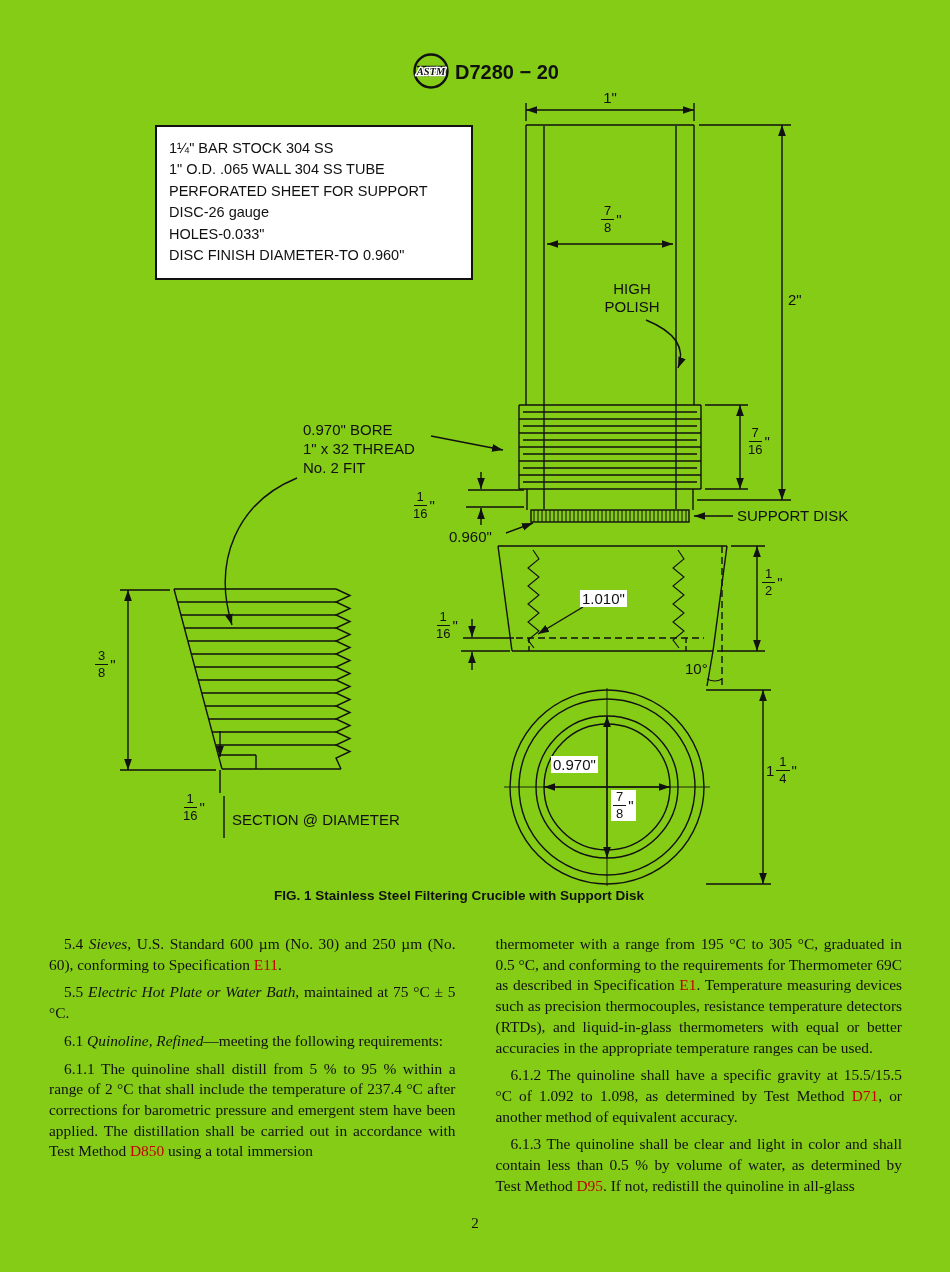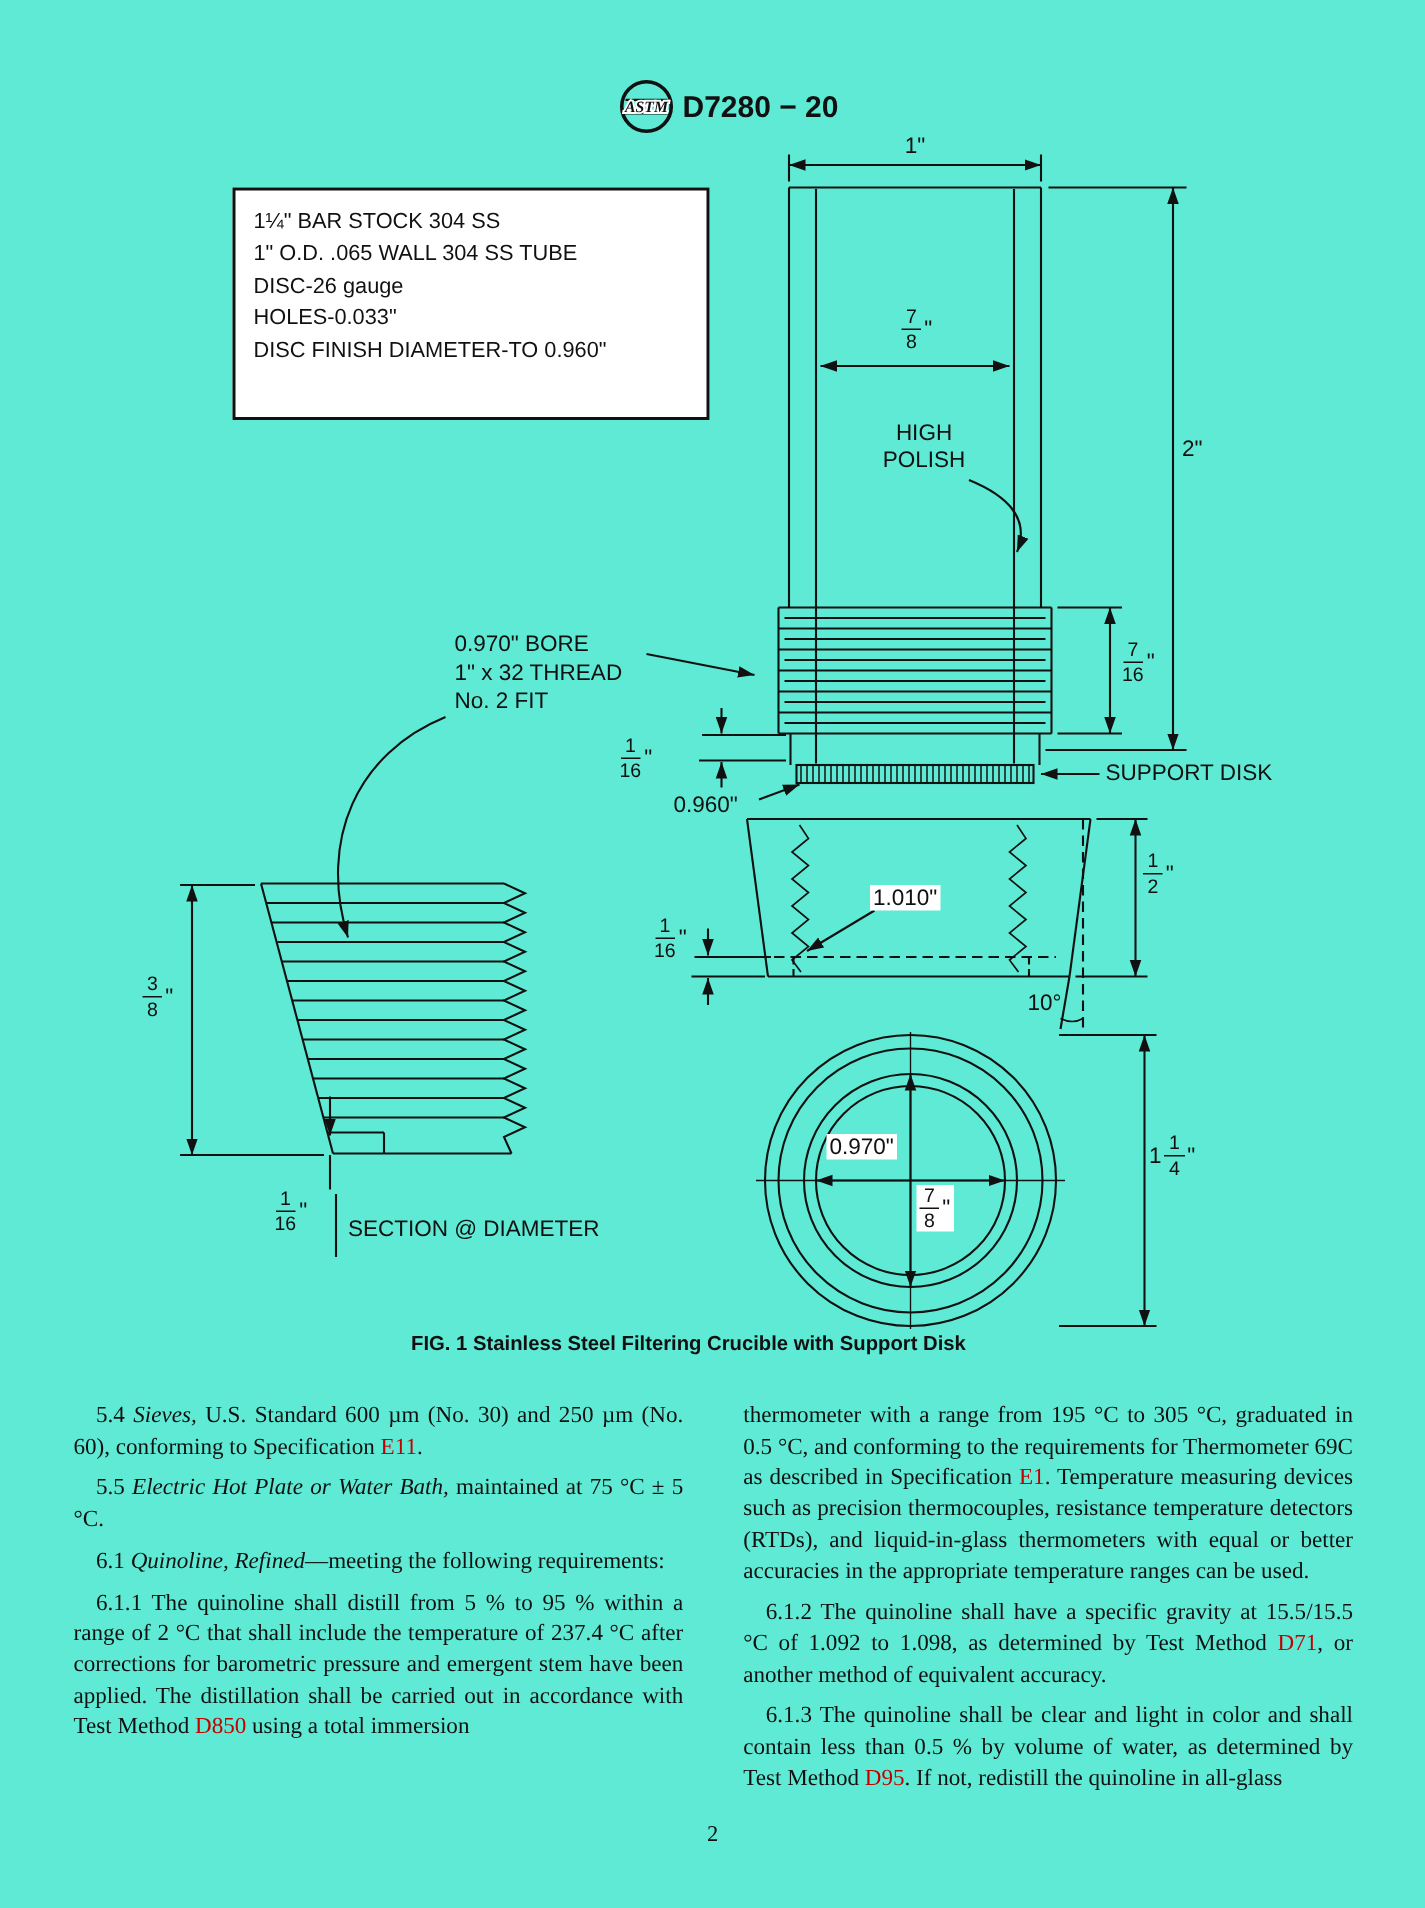--- a/index.html
+++ b/index.html
@@ -1,16 +1,16 @@
 <!DOCTYPE html>
 <html style="--link-color: #c30000;"><head>
 <meta charset="utf-8">
 <style>
   html,body{margin:0;padding:0;background:#fff;}
-  .page{position:relative;width:950px;height:1272px;background:#5eead4;margin:0 auto;overflow:hidden;
+  .page{position:relative;width:950px;height:1272px;background:#84cc16;margin:0 auto;overflow:hidden;
         font-family:"Liberation Sans",sans-serif;color:#111;}
   
   .astm-logo{position:absolute;left:412px;top:52px;}
   .doc-code{position:absolute;left:455px;top:61px;font-size:20px;font-weight:bold;}
   
   .drawing{position:absolute;left:0;top:0;}
   .note-box{position:absolute;left:155px;top:125px;width:290px;height:129px;border:2px solid #111;
             padding:11px 12px;font-size:14.5px;line-height:21.4px;background:#fff;}
   .fig-label{position:absolute;font-size:15px;white-space:nowrap;}
   .bg{background:#fff;padding:0 2px;}
@@ -173,34 +173,35 @@
     <circle cx="19" cy="19" r="16.5" fill="none" stroke="#111" stroke-width="2.4"></circle>
     <line x1="5" y1="14.5" x2="33" y2="14.5" stroke="#111" stroke-width="1.5"></line>
     <line x1="3.5" y1="23.5" x2="34.5" y2="23.5" stroke="#111" stroke-width="1.5"></line>
     <text x="19" y="22.5" text-anchor="middle" font-size="10.5" font-style="italic" font-weight="bold" font-family="Liberation Serif, serif" fill="#111" stroke="#fff" stroke-width="2.5" paint-order="stroke">ASTM</text>
   </svg>
   <div class="doc-code">D7280 − 20</div>
 
   <div class="note-box">
     <div>1¼" BAR STOCK 304 SS</div>
     <div>1" O.D. .065 WALL 304 SS TUBE</div>
+    <div>PERFORATED SHEET FOR SUPPORT</div>
     <div>DISC-26 gauge</div>
     <div>HOLES-0.033"</div>
     <div>DISC FINISH DIAMETER-TO 0.960"</div>
   </div>
 
   <div class="fig-label" style="left:594px;top:89px;width:32px;text-align:center;">1"</div>
   <div class="dim-frac" style="left:601px;top:204px;">
       <span class="frac">
         <span class="num">7</span>
         <span class="den">8</span>
       </span>
       <span class="unit">"</span>
     </div>
-  <div class="fig-label" style="left:572px;top:280px;width:88px;text-align:center;line-height:18px;">
+  <div class="fig-label" style="left:588px;top:280px;width:88px;text-align:center;line-height:18px;">
     <div>HIGH</div>
     <div>POLISH</div>
   </div>
   <div class="fig-label" style="left:788px;top:291px;">2"</div>
   <div class="dim-frac" style="left:748px;top:426px;">
       <span class="frac">
         <span class="num">7</span>
         <span class="den">16</span>
       </span>
       <span class="unit">"</span>

